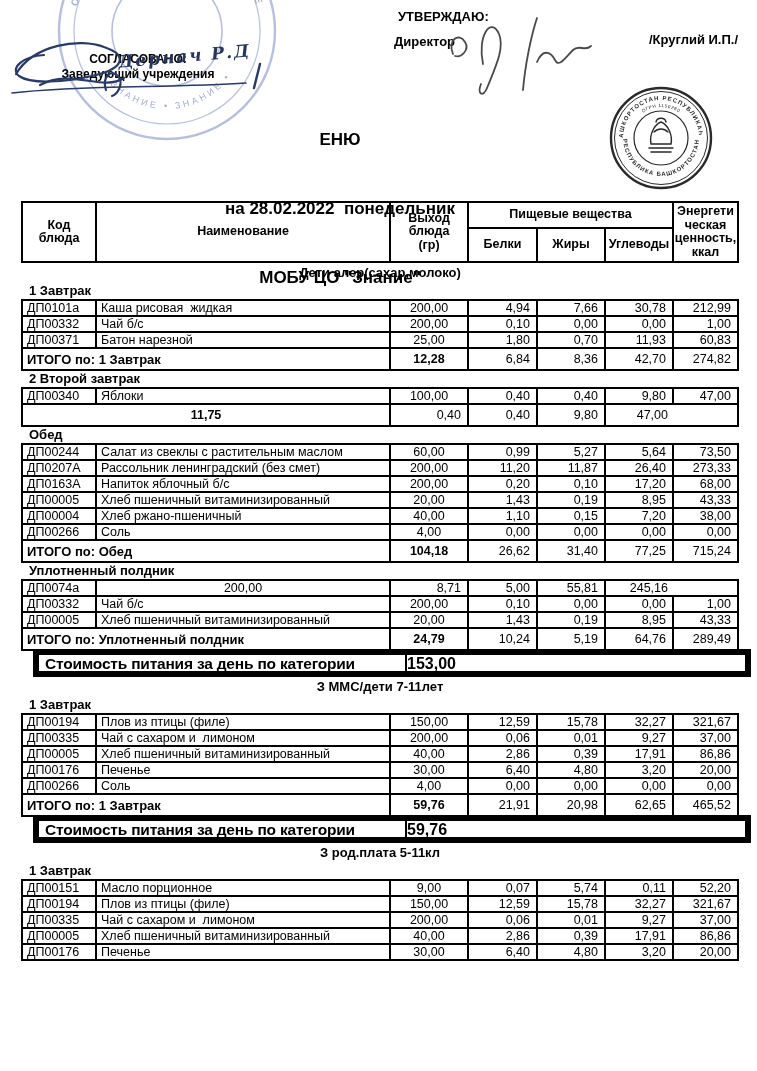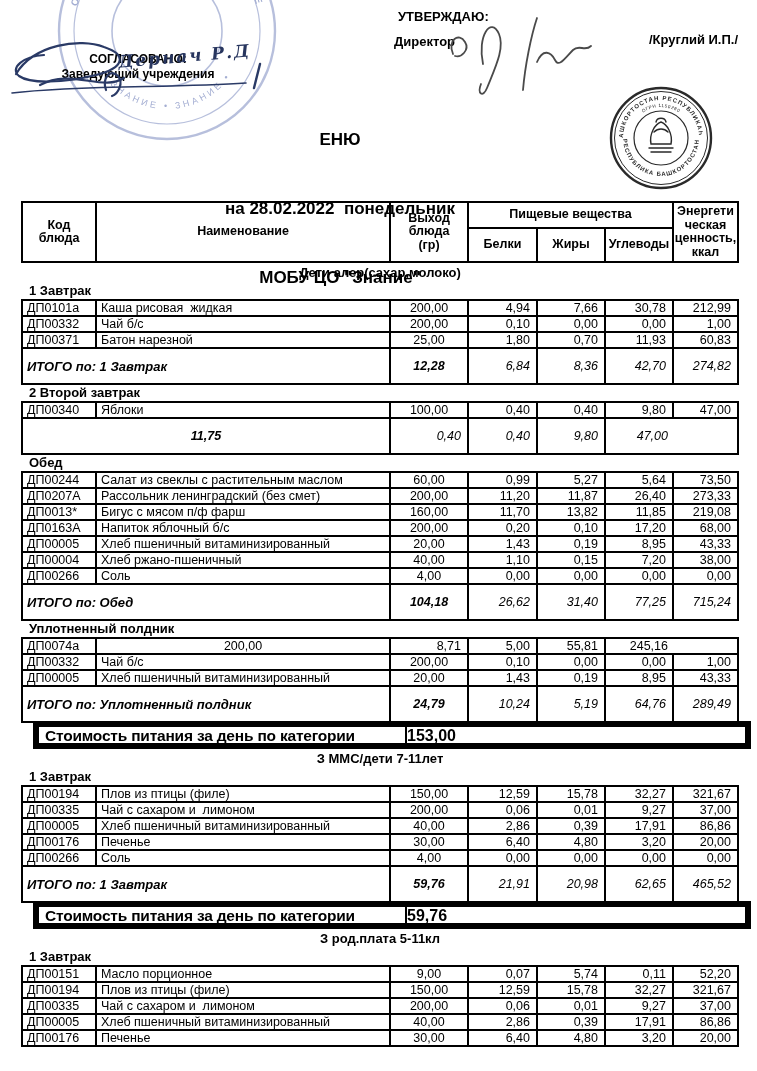--- a/index.html
+++ b/index.html
@@ -34,21 +34,21 @@
         font-weight:bold; font-size:12.5px; line-height:13.5px; white-space:pre-line;
         border-right:2px solid #000; }
   .hc.span2 { grid-row:1 / 3; }
   .hc.nutr  { grid-column:4 / 7; border-bottom:2px solid #000; }
   .hc.last  { border-right:none; }
   .cat-label   { height:20px; line-height:20px; text-align:center; font-weight:bold; font-size:13px; }
   .group-label { height:16px; line-height:16px; font-weight:bold; font-size:13px; padding-left:8px; }
   .gtable { border:2px solid #000; border-bottom:none; width:718px; }
   .trow { display:grid; grid-template-columns:74px 294px 78px 69px 68px 68px 1fr;
           height:16px; border-bottom:2px solid #000; }
-  .trow.total { grid-template-columns:368px 78px 69px 68px 68px 1fr; height:36px;font-style:italic; }
+  .trow.total { grid-template-columns:368px 78px 69px 68px 68px 1fr; height:22px; }
   .c { display:flex; align-items:center; font-size:12.5px; padding:0 4px;
        border-right:2px solid #000; overflow:hidden; white-space:pre; }
   .c.last { border-right:none; }
   .c.out { justify-content:center; }
   .c.num { justify-content:flex-end; padding-right:6px; }
   .c.tlabel { font-weight:bold; font-size:13px; }
   .c.bold { font-weight:bold; }
   .cost-row { display:grid; grid-template-columns:368px 1fr; width:718px; height:28px;
               border:6px solid #000000; margin-top:-2px;margin-left:12px; }
   .cost-label { display:flex; align-items:center; border-right:2px solid #000;
@@ -251,29 +251,20 @@
   <div class="trow">
     <div class="c">ДП0207А</div>
     <div class="c">Рассольник ленинградский (без смет)</div>
     <div class="c out">200,00</div>
     <div class="c num">11,20</div>
     <div class="c num">11,87</div>
     <div class="c num">26,40</div>
     <div class="c num last">273,33</div>
   </div>
 
-  <div class="trow">
-    <div class="c">ДП0013*</div>
-    <div class="c">Бигус с мясом п/ф фарш</div>
-    <div class="c out">160,00</div>
-    <div class="c num">11,70</div>
-    <div class="c num">13,82</div>
-    <div class="c num">11,85</div>
-    <div class="c num last">219,08</div>
-  </div>
 
   <div class="trow">
     <div class="c">ДП0163А</div>
     <div class="c">Напиток яблочный б/с</div>
     <div class="c out">200,00</div>
     <div class="c num">0,20</div>
     <div class="c num">0,10</div>
     <div class="c num">17,20</div>
     <div class="c num last">68,00</div>
   </div>

